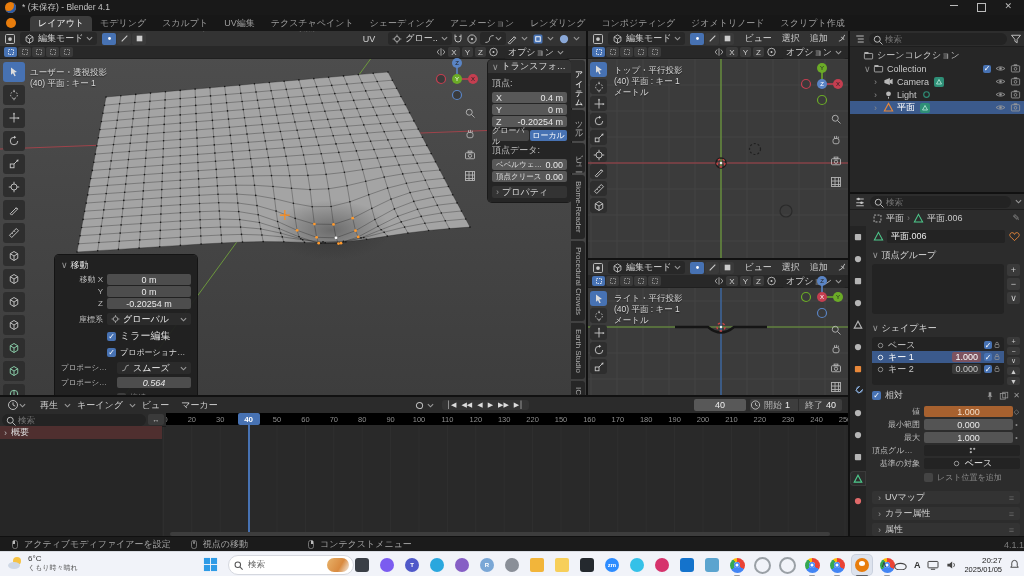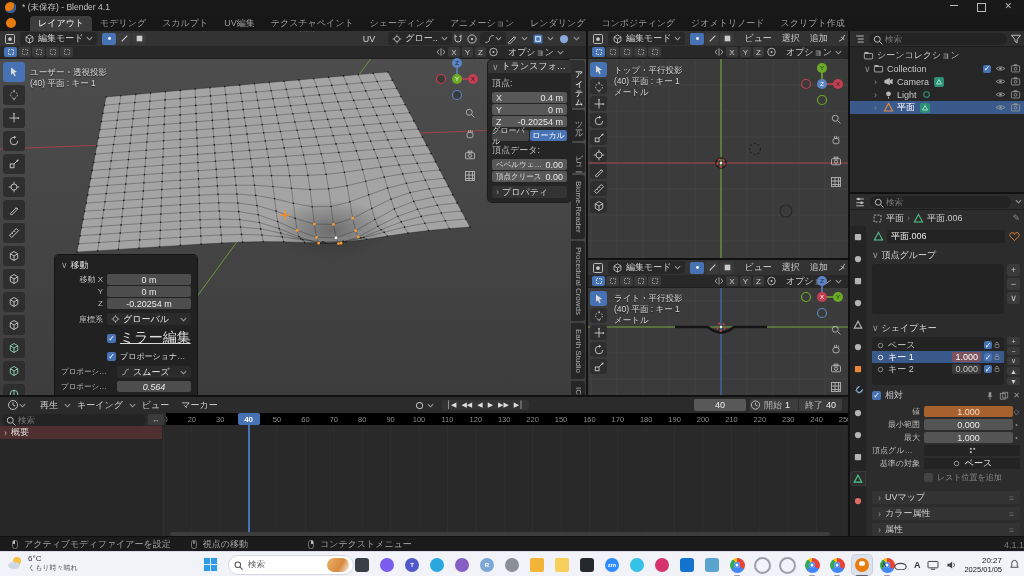--- a/index.html
+++ b/index.html
@@ -930,21 +930,21 @@
             <span style="margin-left: 3px;">グローバル</span>
             <span style="margin-left: auto;">
               <svg width="7" height="7" viewBox="0 0 8 8">
                 <path d="M1 2.5 L4 5.5 L7 2.5" fill="none" stroke="#999" stroke-width="1.3"></path>
               </svg>
             </span>
           </div>
         </div>
         <div style="display: flex; align-items: center; margin-top: 4px; padding-left: 46px;">
           <span class="chk on">✓</span>
-          <span class="ellipsis" style="margin-left: 4px; font-size: 14px; color: rgb(220, 220, 220); text-decoration: underline;">ミラー編集</span>
+          <span class="ellipsis" style="margin-left: 4px; font-size: 10px; color: rgb(220, 220, 220);">ミラー編集</span>
         </div>
         <div style="display: flex; align-items: center; margin-top: 4px; padding-left: 46px;">
           <span class="chk on">✓</span>
           <span class="ellipsis" style="margin-left: 4px; font-size: 8px; color: rgb(220, 220, 220);">プロポーショナル編集</span>
         </div>
         <div style="display: flex; align-items: center; margin-top: 4px;">
           <span class="p-label ellipsis" style="width: 52px; text-align: right; padding-right: 4px; font-size: 7.5px;">プロポーショナル...</span>
           <div class="fld" style="flex: 1 1 0%; background: rgb(43, 43, 43); height: 12px;">
             <span style="width: 9px; height: 9px; display: inline-flex; align-items: center; justify-content: center; flex: 0 0 auto;">
               <svg width="12" height="12" viewBox="0 0 16 16">

